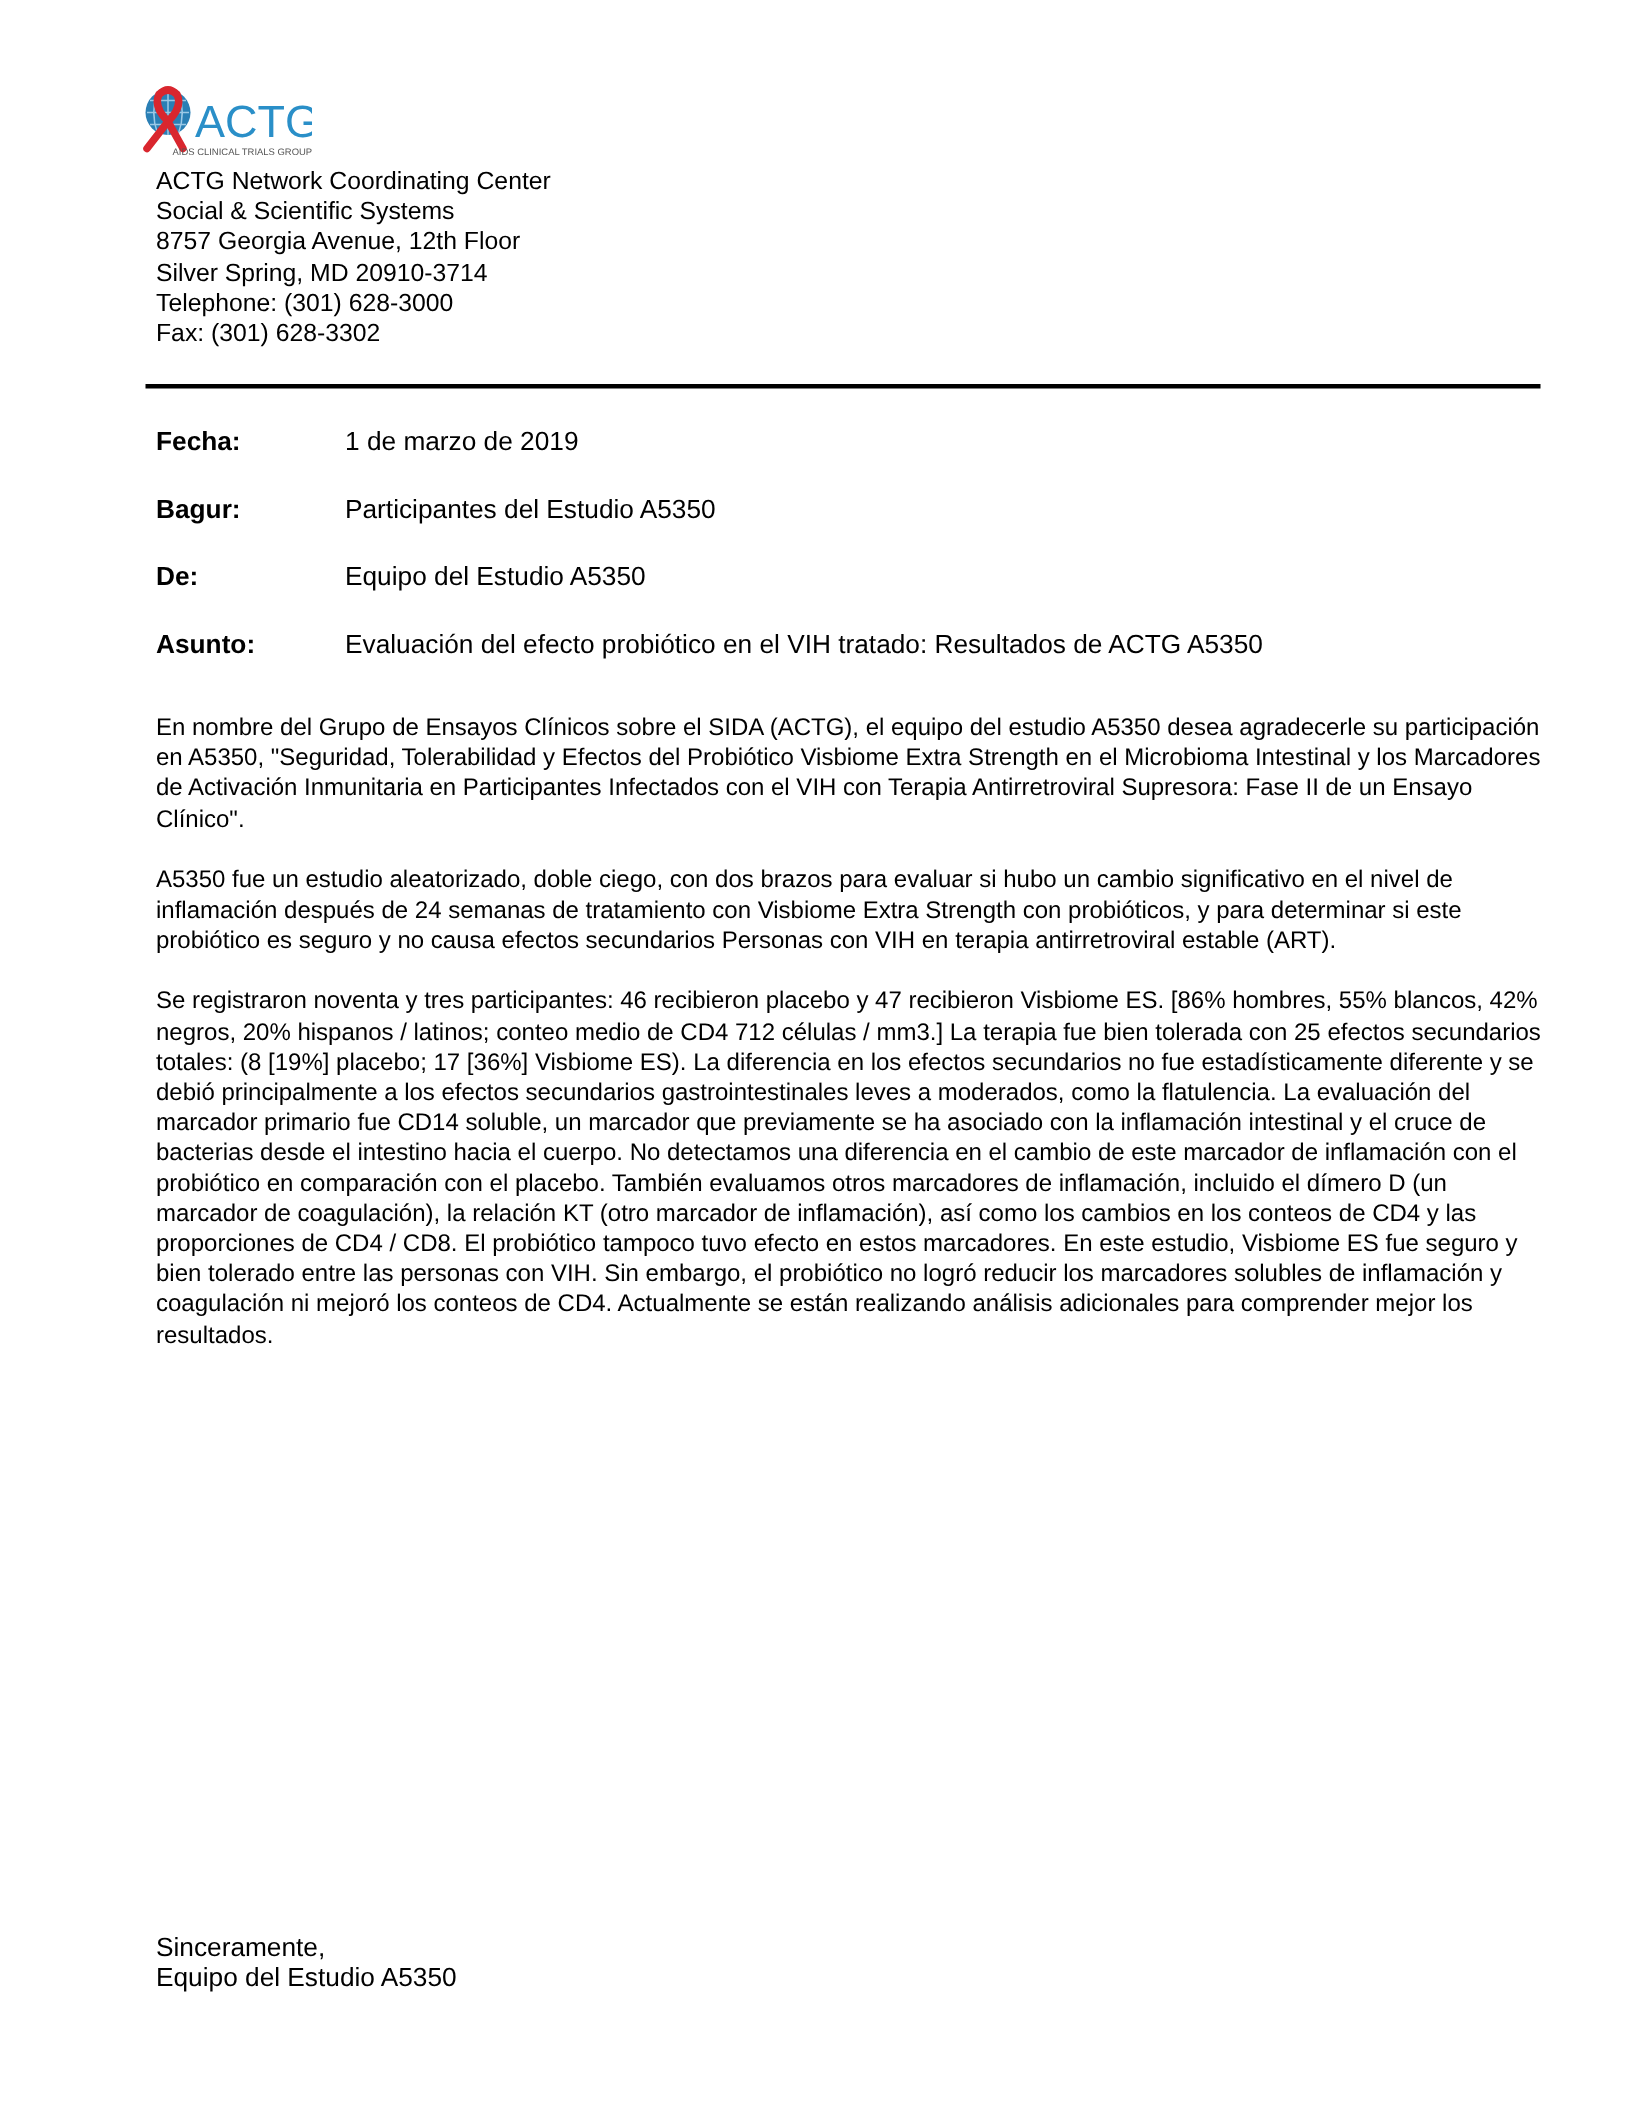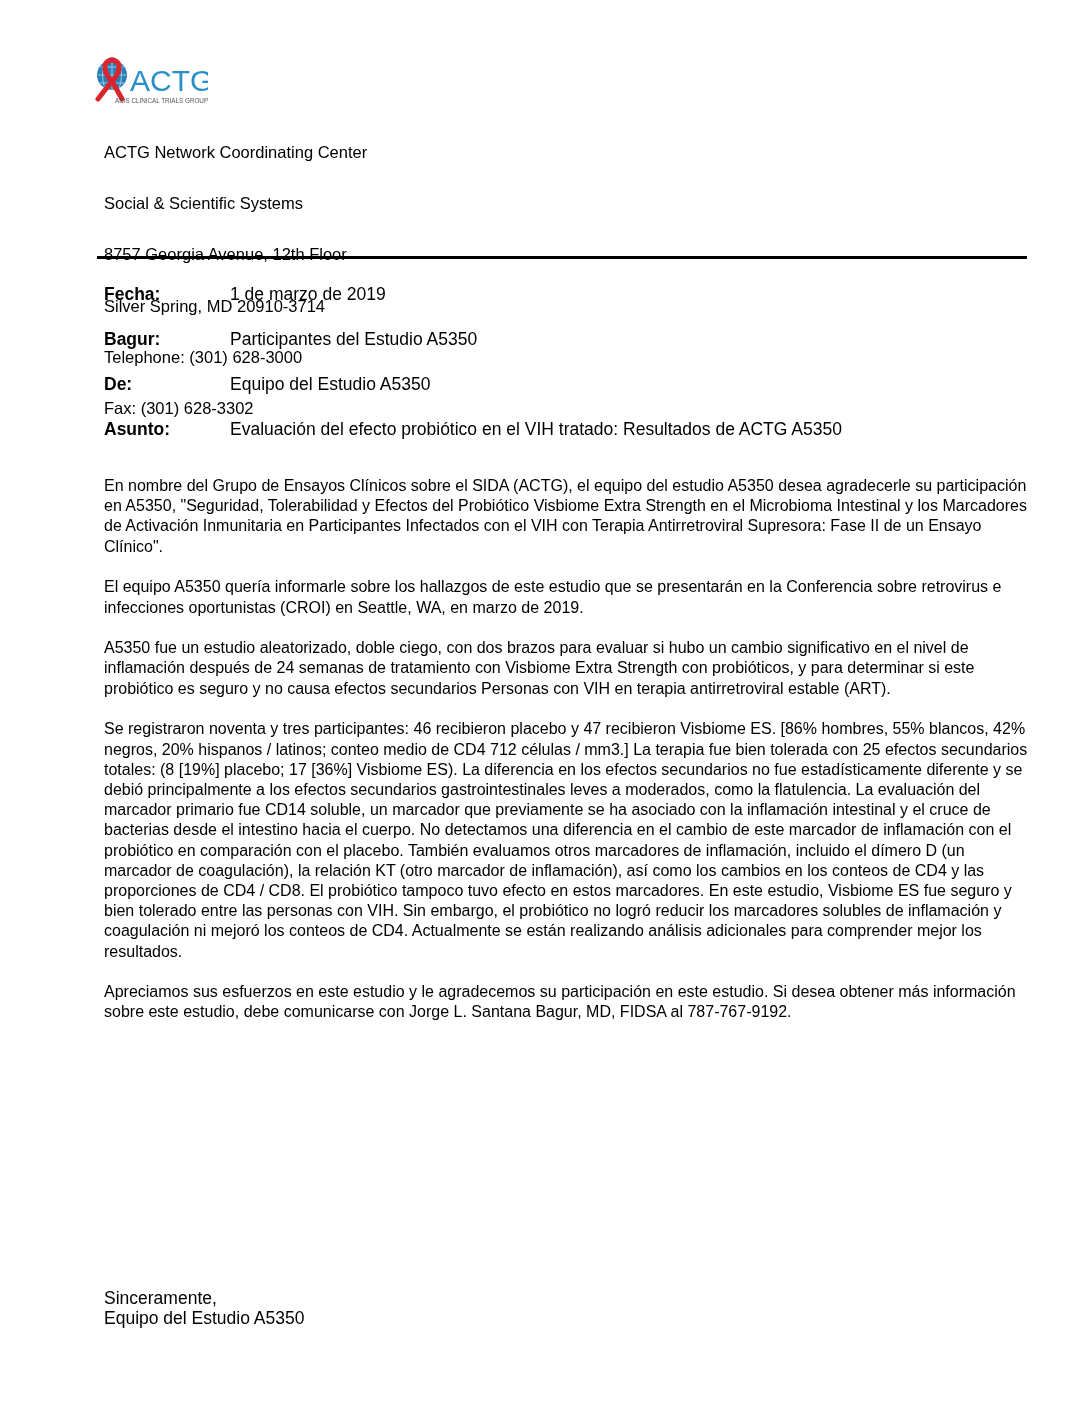--- a/index.html
+++ b/index.html
@@ -3,21 +3,21 @@
 <meta charset="utf-8">
 <style>
   html, body { margin: 0; padding: 0; background: #ffffff; }
   body {
     width: 1088px; height: 1408px; position: relative; overflow: hidden;
     font-family: "Liberation Sans", sans-serif; color: #000;
   }
   .logo { position: absolute; left: 88px; top: 57px; width: 120px; height: 52px; }
   .logo svg { display: block; }
   .addr { position: absolute; left: 104px; top: 111px; font-size: 16.5px; line-height: 20.2px; }
-  .addr div { white-space: nowrap; margin-top: 31px; }
+  .addr div { white-space: nowrap; }
   .rule { position: absolute; left: 97px; top: 256px; width: 930px; height: 3px; background: #000; }
   .memo { position: absolute; left: 104px; top: 284px; font-size: 17.5px; }
   .memo-row { position: relative; height: 45px; white-space: nowrap; }
   .memo-label { position: absolute; left: 0; top: 0; font-weight: bold; }
   .memo-value { position: absolute; left: 126px; top: 0; }
   .body { position: absolute; left: 104px; top: 476px; width: 930px; font-size: 16px; line-height: 20.2px; }
   .body p { margin: 0 0 20.5px 0; }
   .closing { position: absolute; left: 104px; top: 1288px; font-size: 17.5px; line-height: 20.2px; }
 </style>
 </head>
@@ -58,22 +58,20 @@
     <span class="memo-value">Equipo del Estudio A5350</span>
   </div>
   <div class="memo-row">
     <span class="memo-label">Asunto:</span>
     <span class="memo-value">Evaluación del efecto probiótico en el VIH tratado: Resultados de ACTG A5350</span>
   </div>
 </div>
 
 <div class="body">
   <p>En nombre del Grupo de Ensayos Clínicos sobre el SIDA (ACTG), el equipo del estudio A5350 desea agradecerle su participación en A5350, "Seguridad, Tolerabilidad y Efectos del Probiótico Visbiome Extra Strength en el Microbioma Intestinal y los Marcadores de Activación Inmunitaria en Participantes Infectados con el VIH con Terapia Antirretroviral Supresora: Fase II de un Ensayo Clínico".</p>
-  <p>El equipo A5350 quería informarle sobre los hallazgos de este estudio que se presentarán en la Conferencia sobre retrovirus e infecciones oportunistas (CROI) en Seattle, WA, en marzo de 2019.</p>
   <p>A5350 fue un estudio aleatorizado, doble ciego, con dos brazos para evaluar si hubo un cambio significativo en el nivel de inflamación después de 24 semanas de tratamiento con Visbiome Extra Strength con probióticos, y para determinar si este probiótico es seguro y no causa efectos secundarios Personas con VIH en terapia antirretroviral estable (ART).</p>
   <p>Se registraron noventa y tres participantes: 46 recibieron placebo y 47 recibieron Visbiome ES. [86% hombres, 55% blancos, 42% negros, 20% hispanos / latinos; conteo medio de CD4 712 células / mm3.] La terapia fue bien tolerada con 25 efectos secundarios totales: (8 [19%] placebo; 17 [36%] Visbiome ES). La diferencia en los efectos secundarios no fue estadísticamente diferente y se debió principalmente a los efectos secundarios gastrointestinales leves a moderados, como la flatulencia. La evaluación del marcador primario fue CD14 soluble, un marcador que previamente se ha asociado con la inflamación intestinal y el cruce de bacterias desde el intestino hacia el cuerpo. No detectamos una diferencia en el cambio de este marcador de inflamación con el probiótico en comparación con el placebo. También evaluamos otros marcadores de inflamación, incluido el dímero D (un marcador de coagulación), la relación KT (otro marcador de inflamación), así como los cambios en los conteos de CD4 y las proporciones de CD4 / CD8. El probiótico tampoco tuvo efecto en estos marcadores. En este estudio, Visbiome ES fue seguro y bien tolerado entre las personas con VIH. Sin embargo, el probiótico no logró reducir los marcadores solubles de inflamación y coagulación ni mejoró los conteos de CD4. Actualmente se están realizando análisis adicionales para comprender mejor los resultados.</p>
-  <p>Apreciamos sus esfuerzos en este estudio y le agradecemos su participación en este estudio. Si desea obtener más información sobre este estudio, debe comunicarse con Jorge L. Santana Bagur, MD, FIDSA al 787-767-9192.</p>
 </div>
 
 <div class="closing">
   <div>Sinceramente,</div>
   <div>Equipo del Estudio A5350</div>
 </div>
 
 </body></html>

